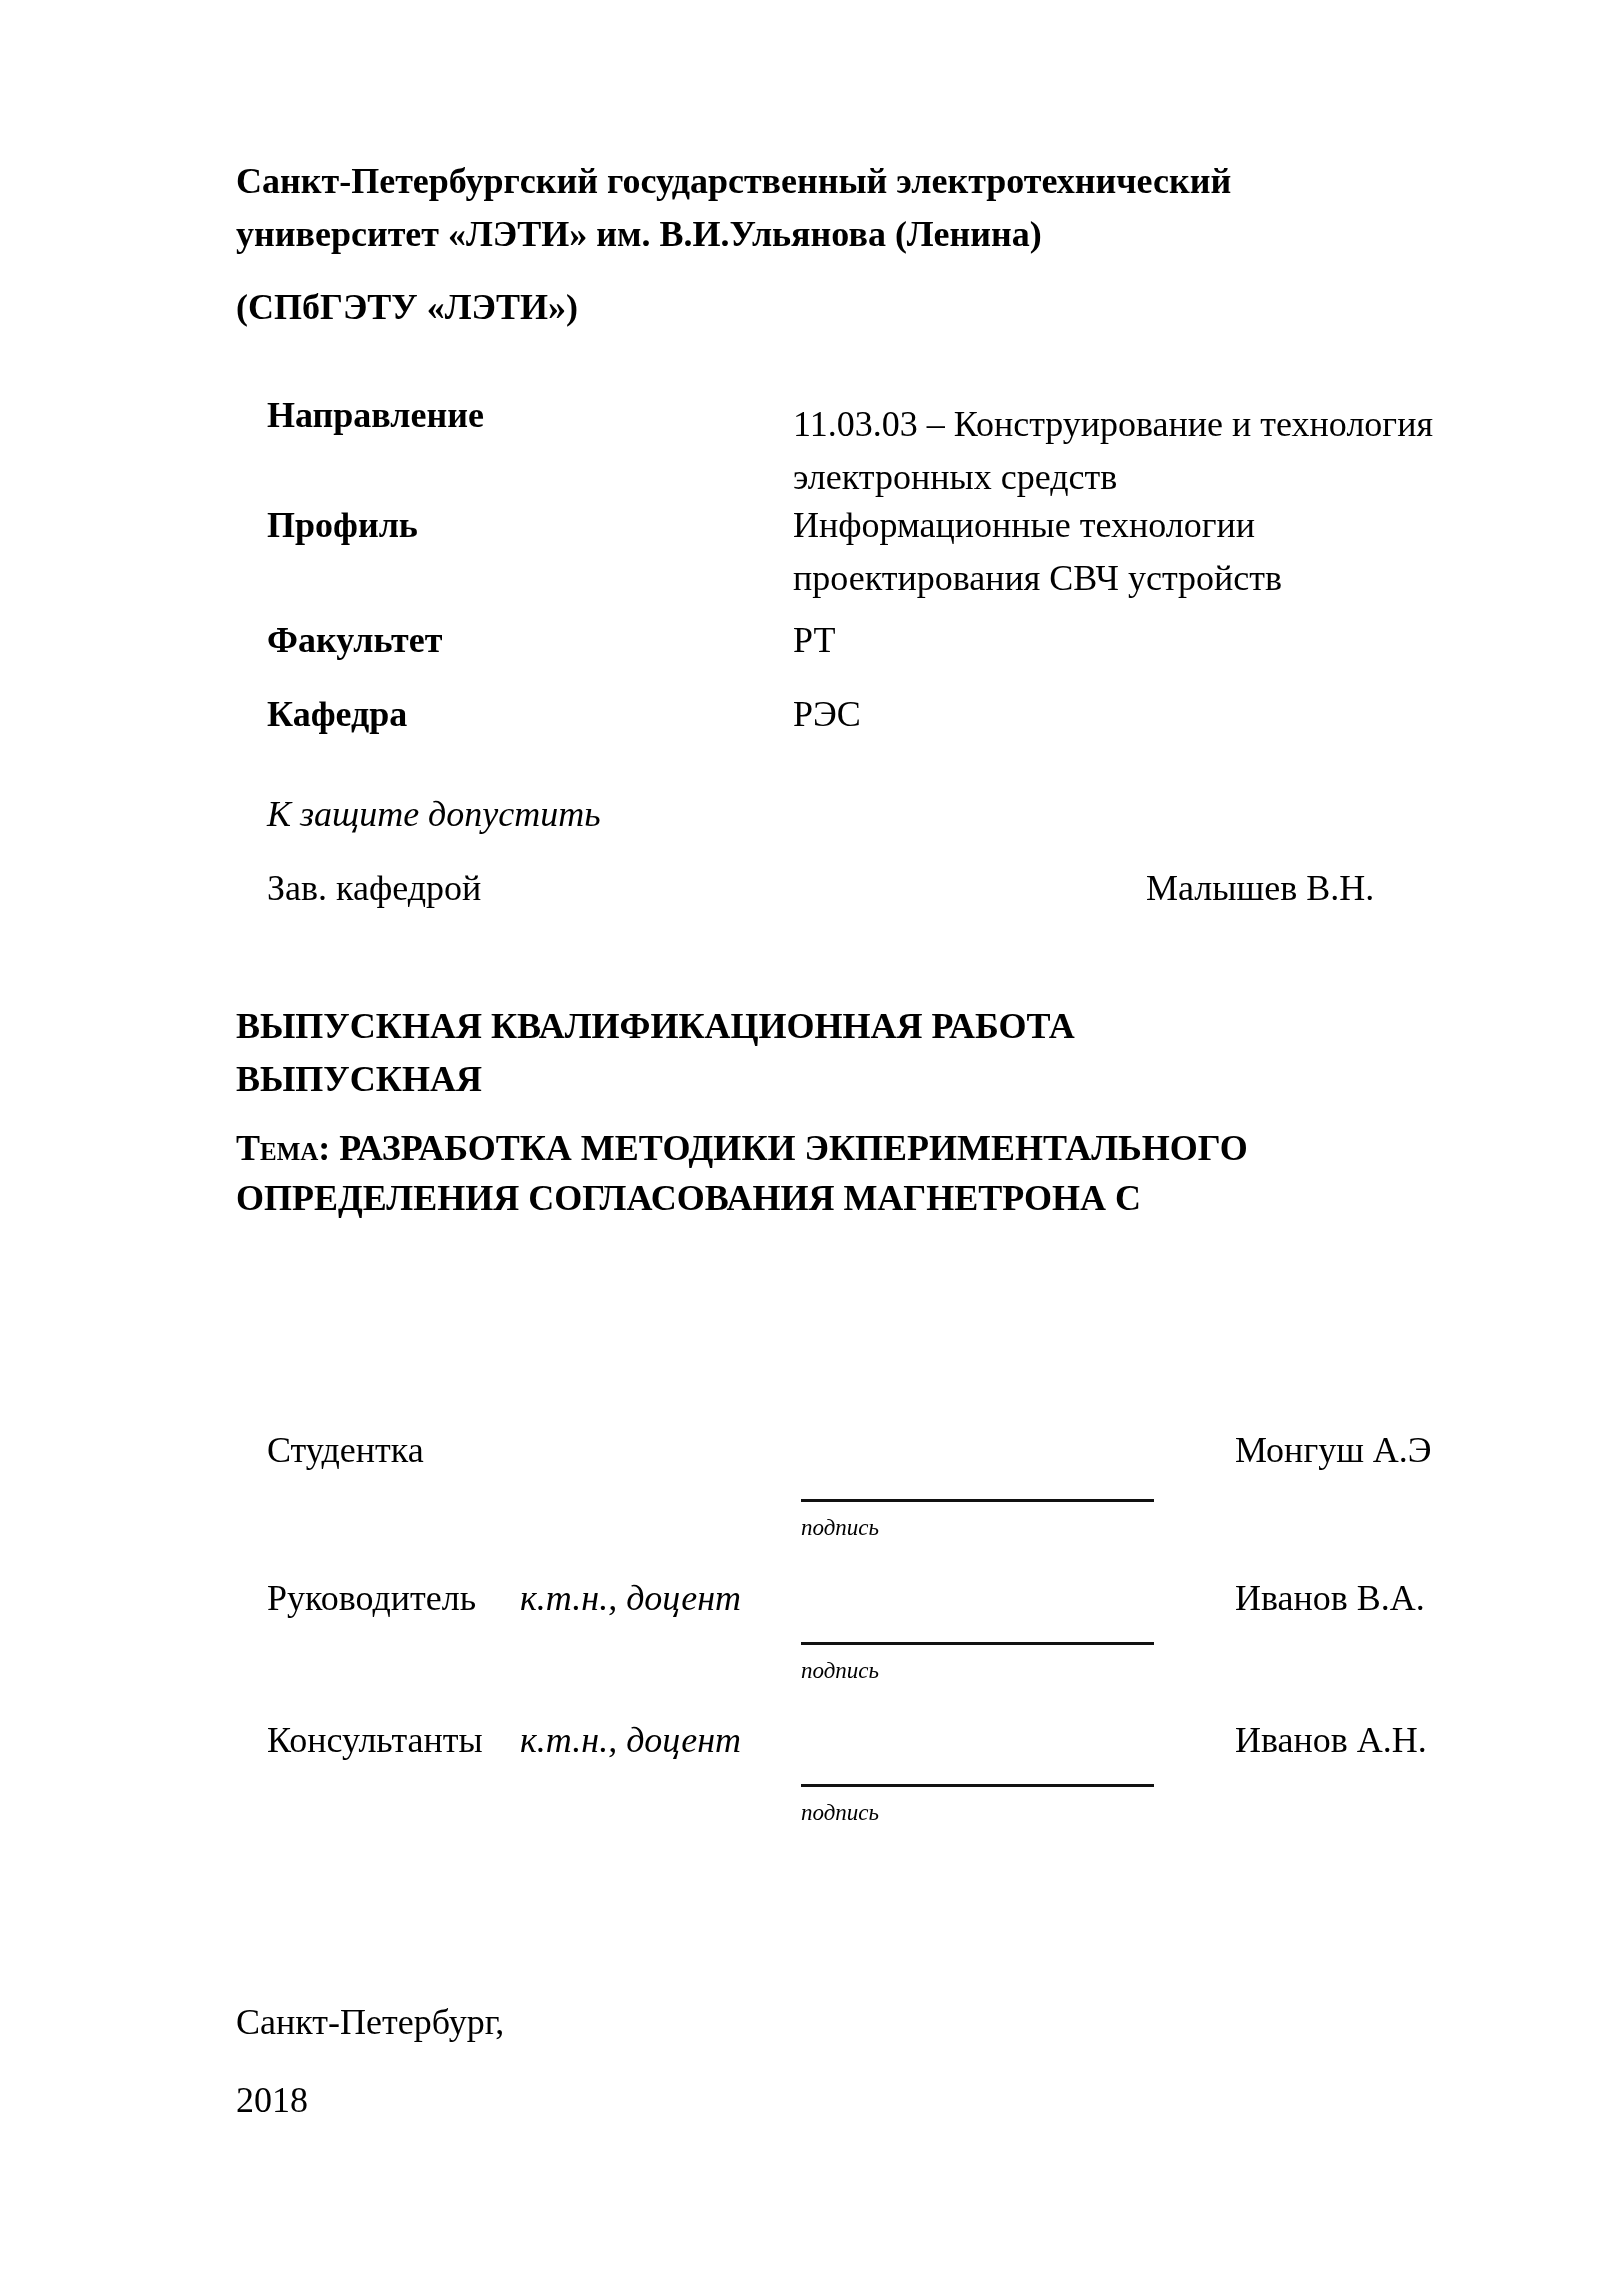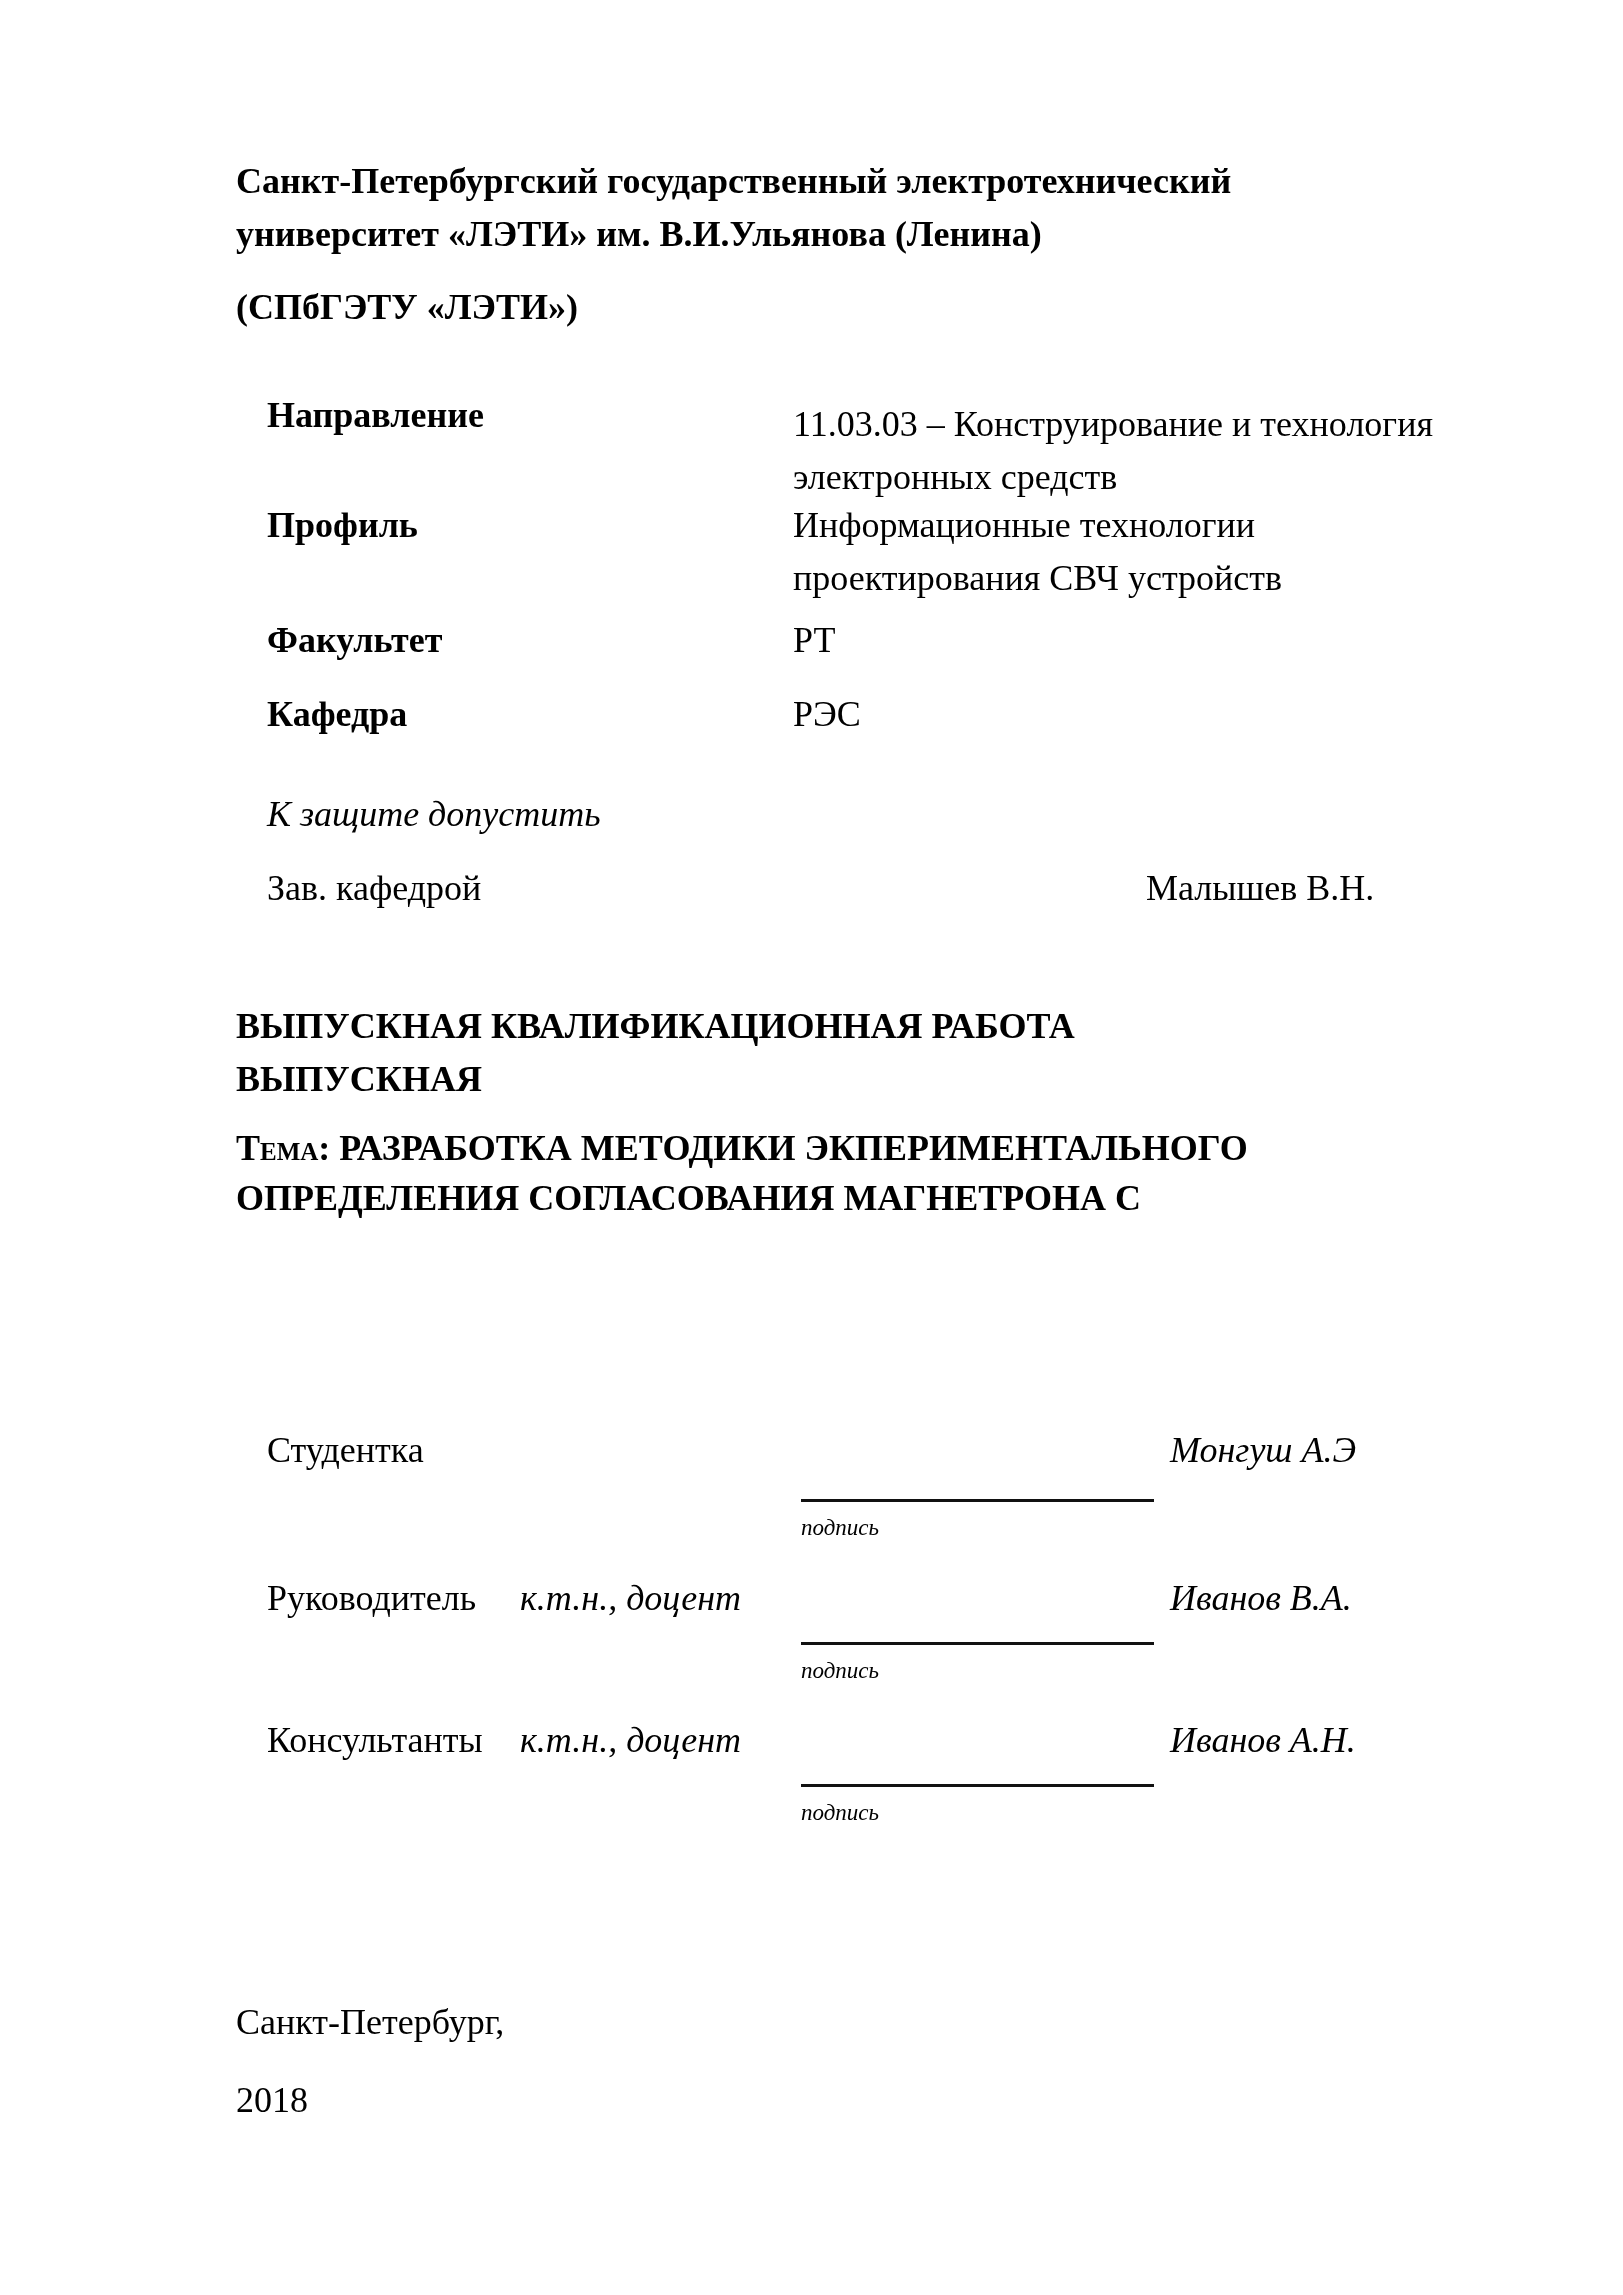--- a/index.html
+++ b/index.html
@@ -23,21 +23,21 @@
     left: 236px;
     width: 1248px;
     text-align: left;
   }
   .bold { font-weight: bold; }
   .italic { font-style: italic; }
   .label { left: 248px; margin-left: 19px; }
   .value { left: 793px; width: 707px; }
   .title { font-size: 36px; }
   .theme-label { font-variant: small-caps; }
-  .name-col { left: 1170px; font-style: italic; }
+  .name-col { left: 1235px; }
   .head-name { left: 1146px; }
   .degree-col { left: 520px; }
   .sig-line {
     left: 801px;
     width: 353px;
     height: 0;
     border-top: 3.1px solid #111111;
   }
   .sig-caption {
     left: 801px;

